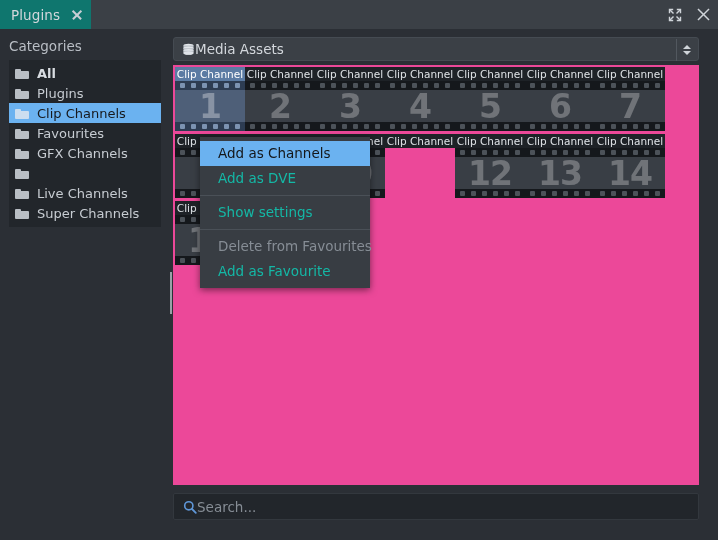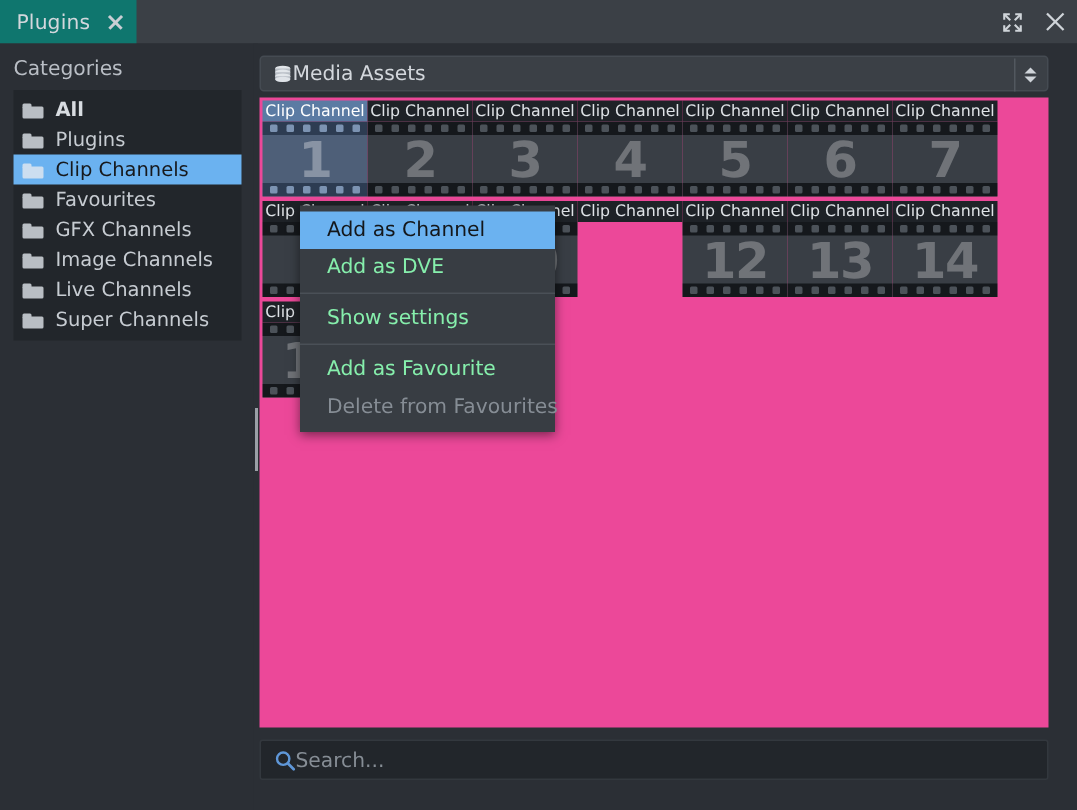--- a/index.html
+++ b/index.html
@@ -303,21 +303,21 @@
     background: #383d43;
     box-shadow: 0 2px 7px rgba(0,0,0,.5);
     padding: 4px 0;
     z-index: 50;
   }
   .menu-item {
     height: 25px;
     line-height: 25px;
     padding-left: 18px;
     font-size: 13.5px;
-    color: #86efac;
+    color: #14b8a6;
     white-space: nowrap;
     cursor: pointer;
   }
   .menu-item.highlighted {
     background: #6bb2f0;
     color: #14171a;
   }
   .menu-item.disabled { color: #868d95; cursor: default; }
   .menu-sep {
     height: 1px;
@@ -375,21 +375,20 @@
         <div class="cat-item">
           <span class="folder"></span>
           <span class="cat-text">Favourites</span>
         </div>
         <div class="cat-item">
           <span class="folder"></span>
           <span class="cat-text">GFX Channels</span>
         </div>
         <div class="cat-item">
           <span class="folder"></span>
-          <span class="cat-text">Image Channels</span>
         </div>
         <div class="cat-item">
           <span class="folder"></span>
           <span class="cat-text">Live Channels</span>
         </div>
         <div class="cat-item">
           <span class="folder"></span>
           <span class="cat-text">Super Channels</span>
         </div>
       </div>
@@ -760,22 +759,22 @@
       <svg width="14" height="14" viewBox="0 0 14 14">
         <circle cx="5.8" cy="5.8" r="4.1" fill="none" stroke="#5f97d8" stroke-width="1.6"></circle>
         <path d="M9.0 9.0 L12.8 12.8" stroke="#5f97d8" stroke-width="1.8" stroke-linecap="round"></path>
       </svg>
       <span class="search-text">Search...</span>
     </div>
 
   </div>
 
   <div id="context-menu">
-      <div class="menu-item highlighted">Add as Channel</div>
+      <div class="menu-item highlighted">Add as Channels</div>
       <div class="menu-item">Add as DVE</div>
       <div class="menu-sep"></div>
       <div class="menu-item">Show settings</div>
       <div class="menu-sep"></div>
+      <div class="menu-item disabled">Delete from Favourites</div>
       <div class="menu-item">Add as Favourite</div>
-      <div class="menu-item disabled">Delete from Favourites</div>
     </div>
 
 </div>
 
 </body></html>

